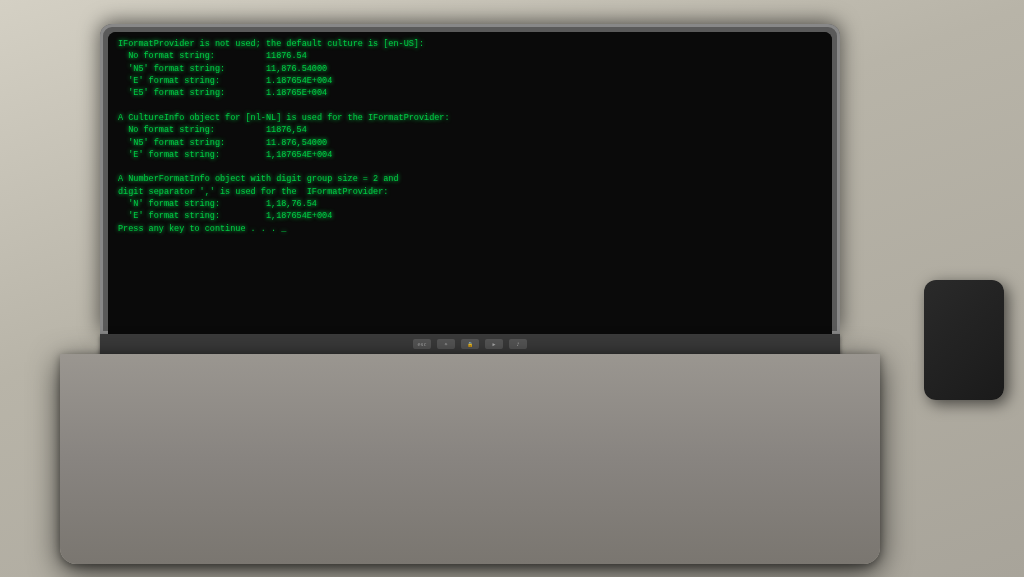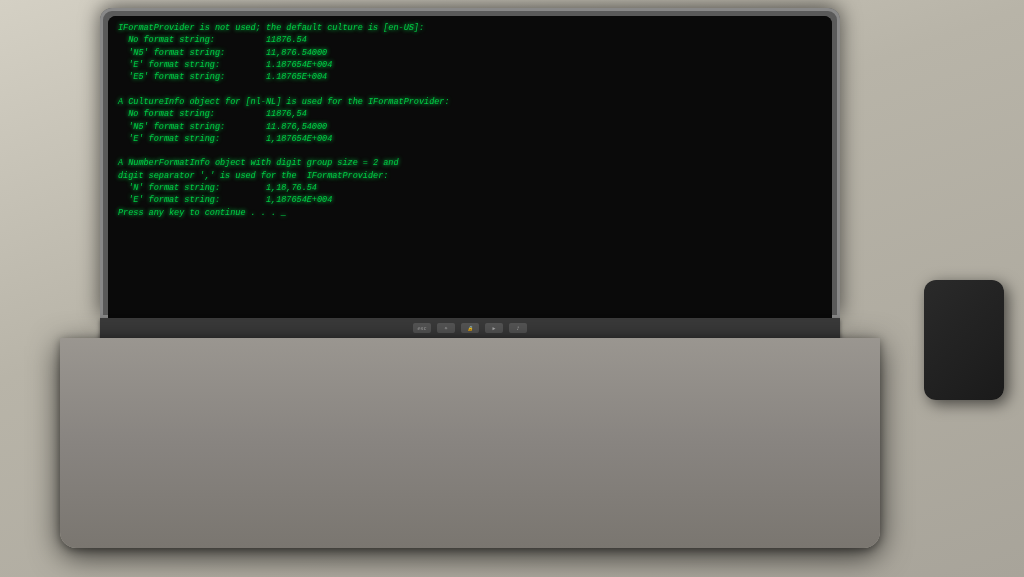--- a/index.html
+++ b/index.html
@@ -21,25 +21,24 @@
     
     .desk {
       position: absolute;
       inset: 0;
       background: linear-gradient(160deg, #d4d0c4 0%, #b8b4a8 40%, #a8a49a 100%);
     }
 
     
     .laptop {
       position: absolute;
-      top: 8px;
+      top: 24px;
       left: 60px;
       width: 820px;
       height: 540px;
-      font-style: italic;
     }
 
     
     .screen-lid {
       position: absolute;
       top: 0;
       left: 40px;
       width: 740px;
       height: 310px;
       background: #5a5a5a;

